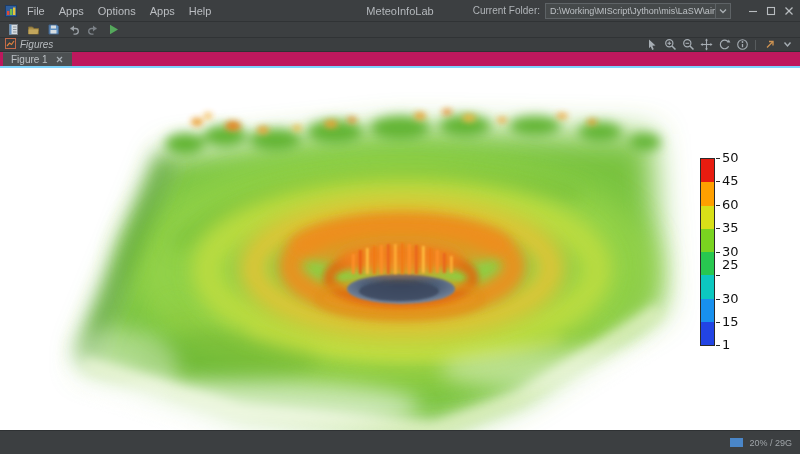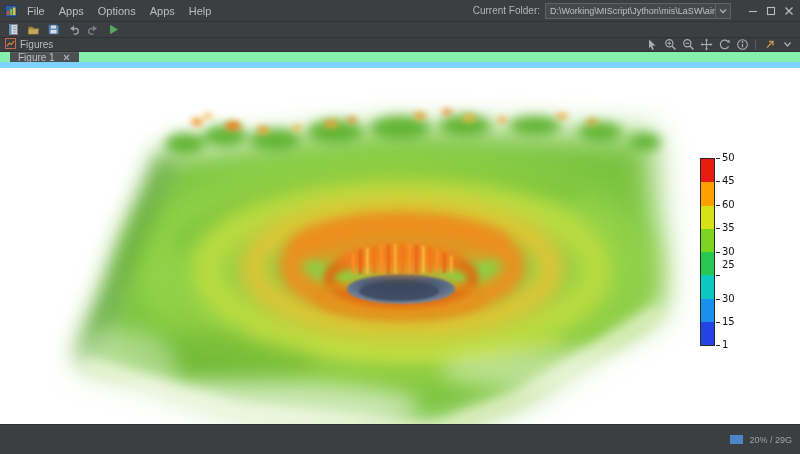--- a/index.html
+++ b/index.html
@@ -22,42 +22,42 @@
   .win-controls { display:flex; margin-left:8px; margin-right:2px; }
   .win-btn { width:18px; height:20px; display:flex; align-items:center; justify-content:center; }
 
   
   .toolbar { height:16px; background:#3c3f41; border-bottom:1px solid #303335;
              display:flex; align-items:center; padding-left:4px; gap:2px; }
   .tb-btn { width:18px; height:15px; display:flex; align-items:center; justify-content:center; }
 
   
   .fig-header { height:14px; background:#3b3e40; border-bottom:1px solid #2e3133;
-                display:flex; align-items:center; font-size:10px; color:#b8bcc0; padding:0 5px; gap:4px; }
+                display:flex; align-items:center; font-size:10px; color:#b8bcc0; padding:0 5px; gap:4px;font-style:italic; }
   .fig-tools { margin-left:auto; display:flex; align-items:center; gap:2px; }
   .ft-btn { width:16px; height:13px; display:flex; align-items:center; justify-content:center; }
   .ft-divider { width:1px; height:10px; background:#585c5e; margin:0 3px; }
 
   
-  .tabbar { height:16px; background:#86efac; border-bottom:6px solid #7dd3fc;
-            display:flex; align-items:stretch; padding-left:10px; }
+  .tabbar { height:16px; background:#be185d; border-bottom:2px solid #7dd3fc;
+            display:flex; align-items:stretch; padding-left:3px; }
   .tab { background:#4c5052; color:#bcc0c4; font-size:10px; display:flex; align-items:center; gap:7px; padding:0 8px; border-top:1px solid #5a5e60; }
   .tab-close { display:flex; align-items:center; justify-content:center; width:9px; height:9px; }
 
   
   .content { flex:1; background:#ffffff; position:relative; overflow:hidden; }
   .volume-svg { position:absolute; left:0; top:0; }
 
   .colorbar { position:absolute; left:700px; top:90px; width:15px; height:188px;
               border:1px solid #2a2a2a; z-index:2; }
-  .cb-label { position:absolute; left:722px; font-size:10px; color:#111; height:10px; line-height:10px; z-index:2; font-family:"DejaVu Sans",sans-serif;text-align:center; }
+  .cb-label { position:absolute; left:722px; font-size:13px; color:#111; height:10px; line-height:10px; z-index:2; font-family:"DejaVu Sans",sans-serif;text-align:center; }
   .cb-tick { position:absolute; left:716px; width:4px; height:1px; background:#2a2a2a; z-index:2; }
 
   
-  .statusbar { height:30px; background:#3c3f41; border-top:1px solid #2e3133;
+  .statusbar { height:24px; background:#3c3f41; border-top:1px solid #2e3133;
                display:flex; align-items:center; justify-content:flex-end; padding:0 8px; gap:6px; }
   .mem-bar { width:13px; height:9px; background:#4a86c8; }
   .mem-text { font-size:9px; color:#9fa4a8; white-space:nowrap; }
 </style>
 </head>
 <body>
 
 <div class="app">
 
   <div class="titlebar">
@@ -69,20 +69,21 @@
           <rect x="8" y="2.5" width="2.4" height="7.5" fill="#e8c23c"></rect>
         </svg>
     </span>
     <div class="menus">
       <span class="menu-item">File</span>
       <span class="menu-item">Apps</span>
       <span class="menu-item">Options</span>
       <span class="menu-item">Apps</span>
       <span class="menu-item">Help</span>
     </div>
+    <span class="title-center">MeteoInfoLab</span>
     <div class="folder-wrap">
       <span class="folder-label">Current Folder:</span>
       <div class="combo">
         <span class="combo-text">D:\Working\MIScript\Jython\mis\LaSW\airship</span>
         <span class="combo-arrow">
           <svg width="8" height="6">
               <polyline points="1,1.5 4,4.5 7,1.5" fill="none" stroke="#aab0b4" stroke-width="1.3"></polyline>
             </svg>
         </span>
       </div>

